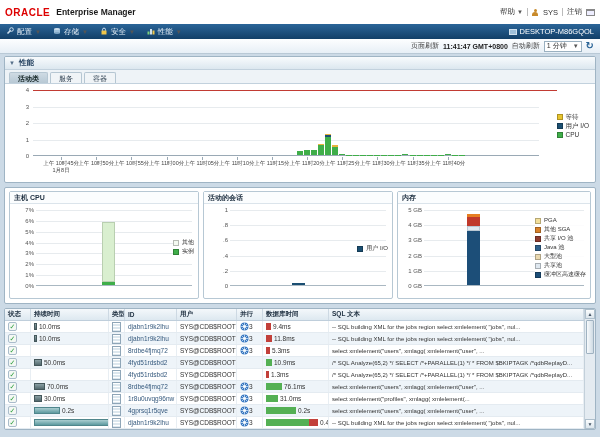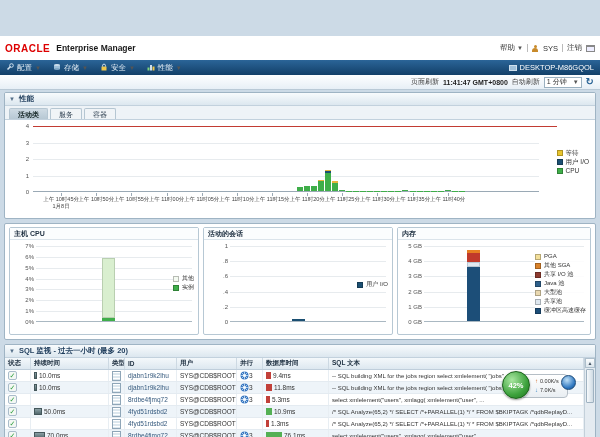--- a/index.html
+++ b/index.html
@@ -1,21 +1,21 @@
 <!DOCTYPE html>
 <html><head>
 <meta charset="utf-8">
 <style>
   * { margin:0; padding:0; box-sizing:border-box; }
   body { font-family:"Liberation Sans","DejaVu Sans",sans-serif; }
   .page { position:relative; width:600px; height:437px; background:#ccdae6; overflow:hidden;
           font-family:"Liberation Sans","DejaVu Sans",sans-serif; }
 
   
-  .topbar { height:14px; background:#fff; display:flex; align-items:center; padding:12px 5px;margin-top:36px; }
+  .topbar { height:14px; background:#fff; display:flex; align-items:center; padding:12px 5px; }
   .brand { color:#d00; font-weight:bold; font-size:10px; letter-spacing:.5px; }
   .product { color:#1a1a1a; font-weight:bold; font-size:8.5px; margin-left:6px; }
   .top-right { margin-left:auto; display:flex; align-items:center; gap:4px; font-size:7.5px; color:#333; }
   .toplink { cursor:pointer; }
   .sep { width:1px; height:8px; background:#bbb; }
   .caret { font-size:6px; color:#555; }
   .person-icon { width:7px; height:7px; position:relative; display:inline-block; }
   .person-icon:before { content:""; position:absolute; left:2px; top:0; width:3px; height:3px; border-radius:50%; background:#c88a2a; }
   .person-icon:after { content:""; position:absolute; left:0.5px; top:3.5px; width:6px; height:3.5px; border-radius:3px 3px 0 0; background:#c88a2a; }
   .win-icon { width:9px; height:7px; border:1px solid #888; border-top:2px solid #888; background:#eef; display:inline-block; }
@@ -443,24 +443,20 @@
               <div class="lg-item">
                 <span class="sw" style="background: rgb(28, 78, 120);"></span>
                 <span>缓冲区高速缓存</span>
               </div>
             </div>
           </div>
       </div>
     </div>
 
     <div class="section">
-      <div class="sec-head">
-        <span class="tri">▼</span>
-        <span>SQL 监视 - 过去一小时 (最多 20)</span>
-      </div>
       <div class="sqlwrap">
         <div class="thead">
             <div>状态</div>
             <div>持续时间</div>
             <div>类型</div>
             <div>ID</div>
             <div>用户</div>
             <div>并行</div>
             <div>数据库时间</div>
             <div>SQL 文本</div>
@@ -749,28 +745,14 @@
           </div>
         <div class="vscroll">
           <div class="vs-btn vs-up">▲</div>
           <div class="vs-thumb"></div>
           <div class="vs-btn vs-dn">▼</div>
         </div>
       </div>
     </div>
   </div>
 
-  <div class="overlay">
-    <div class="o-panel">
-      <div class="o-line">
-          <span class="o-up">↑</span>
-          <span>0.00K/s</span>
-        </div>
-      <div class="o-line">
-          <span class="o-dn">↓</span>
-          <span>7.0K/s</span>
-        </div>
-    </div>
-    <div class="o-blue"></div>
-    <div class="o-ball">42%</div>
-  </div>
 
 </div>
 
 </body></html>

